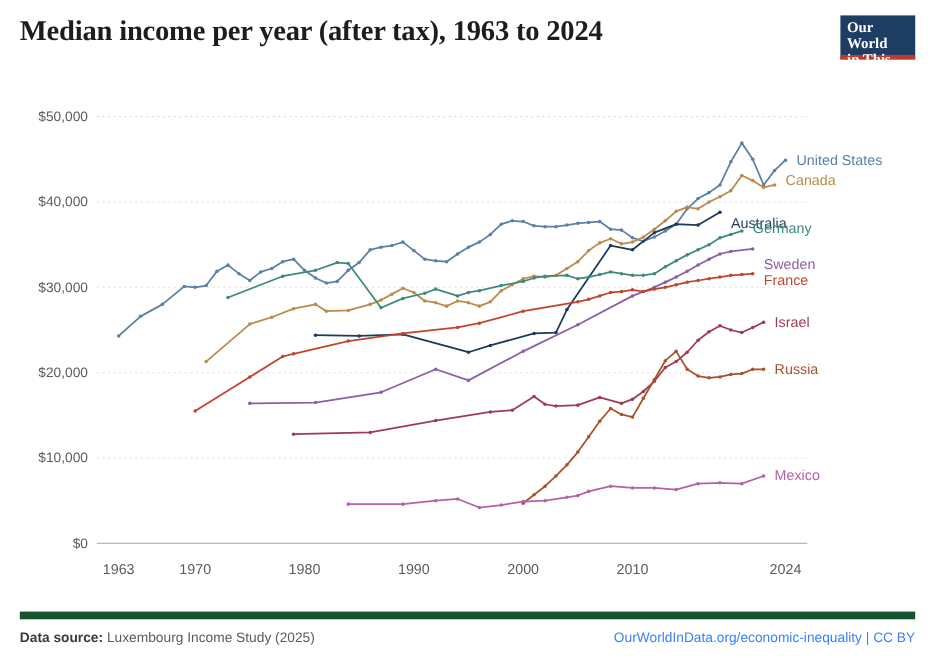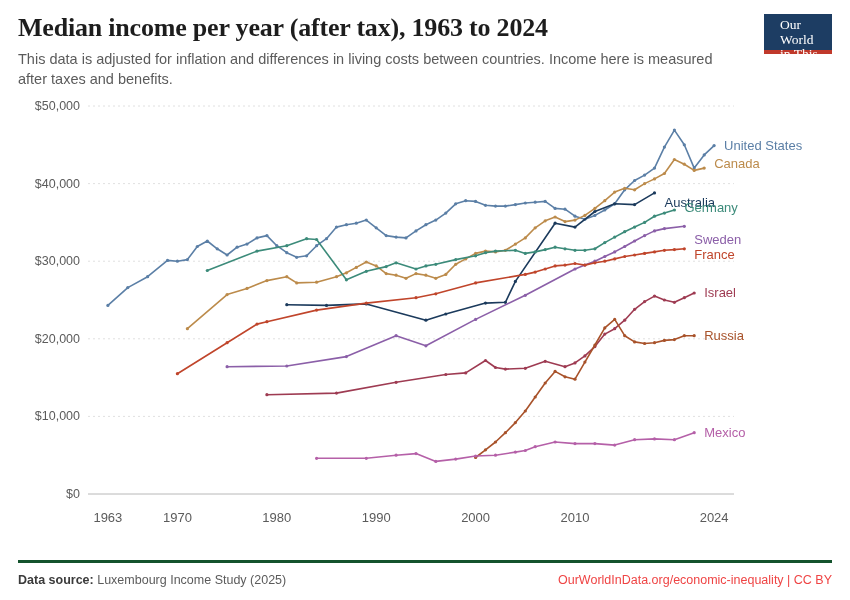--- a/index.html
+++ b/index.html
@@ -39,24 +39,24 @@
   }
   .owid-logo {
     position: absolute;
     right: 18px;
     top: 14px;
     width: 68px;
     height: 40px;
     background: #1d3d63;
     color: #ffffff;
     font-family: "Liberation Serif", serif;
-    font-weight: 400;
+    font-weight: 700;
     font-size: 13.5px;
     line-height: 1.08;
-    padding: 4px 5px 0 16px;
+    padding: 4px 5px 0 6px;
     box-sizing: border-box;
     border-bottom: 4px solid #c0392b;
   }
   .chart-area {
     position: absolute;
     left: 18px;
     top: 96px;
     width: 814px;
     height: 440px;
   }
@@ -85,50 +85,49 @@
   }
   .series-label {
     font-family: "Liberation Sans", sans-serif;
     font-size: 13px;
   }
   .footer {
     position: absolute;
     left: 18px;
     right: 18px;
     bottom: 10px;
-    border-top: 3px solid #14532d;
+    border-top: 7px solid #14532d;
     padding-top: 8px;
     font-size: 12.5px;
     color: #5b5b5b;
   }
   .footer-row {
     display: flex;
     justify-content: space-between;
     align-items: baseline;
     line-height: 1.55;
   }
   .footer b {
     color: #3b3b3b;
     font-weight: 700;
   }
   .footer-right {
-    color: #ef4444;
+    color: #3b82f6;
     white-space: nowrap;
   }
   .footer-note {
     line-height: 1.55;
   }
 </style>
 </head>
 <body>
 
 <div class="page">
 
   <h1 class="title">Median income per year (after tax), 1963 to 2024</h1>
-  <p class="subtitle">This data is adjusted for inflation and differences in living costs between countries. Income here is measured after taxes and benefits.</p>
 
   <div class="owid-logo">
     <div>Our World</div>
     <div>in This</div>
   </div>
 
   <div class="chart-area">
     <svg class="plot" id="plot" width="814" height="440" viewBox="0 0 814 440">
         <line x1="70" x2="716" y1="398" y2="398" class="axisline"></line>
         <text x="62" y="402" text-anchor="end" class="ytick-label">$0</text>

